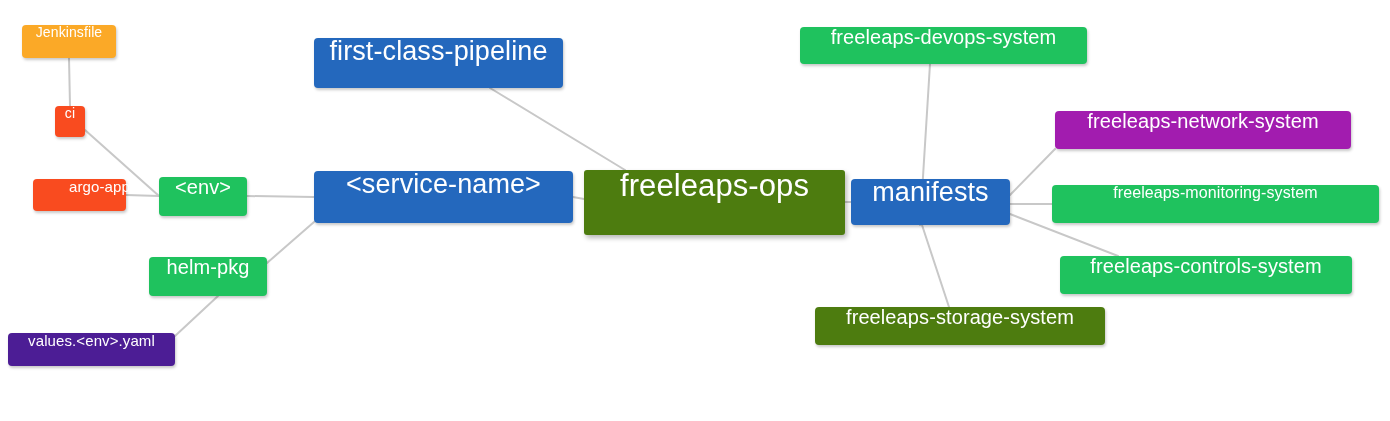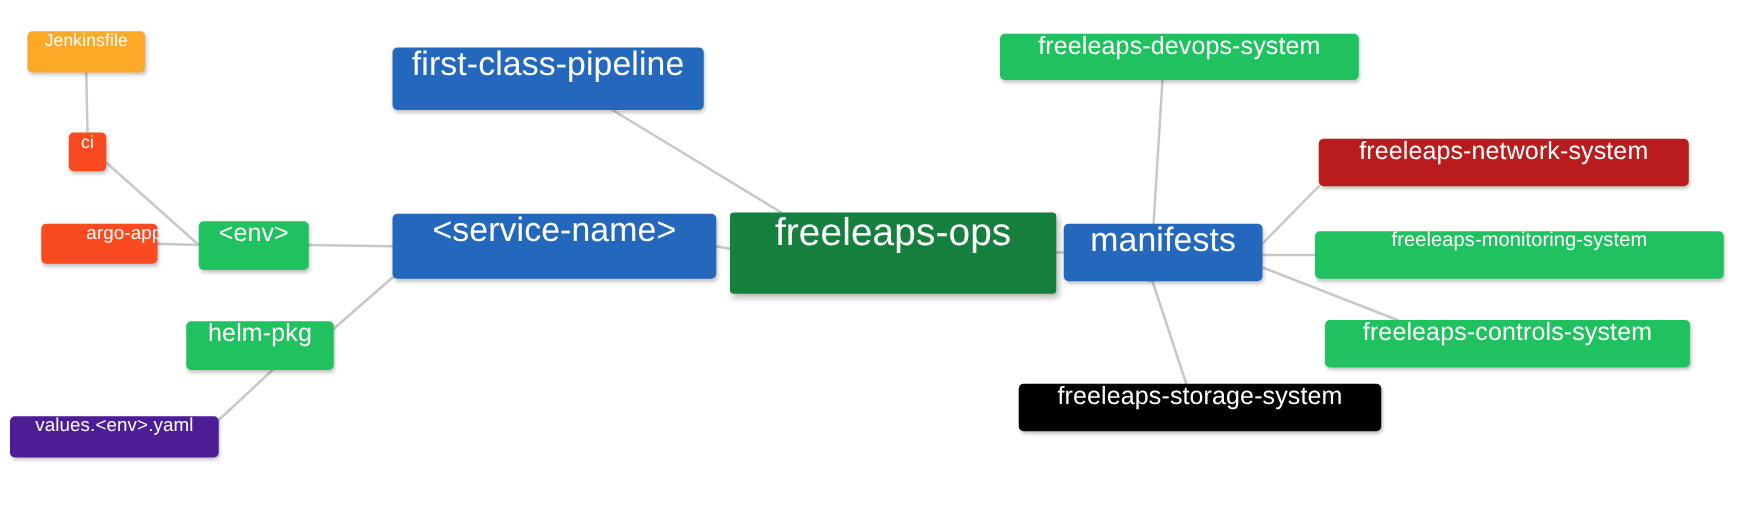--- a/index.html
+++ b/index.html
@@ -87,35 +87,35 @@
       </div>
       <div class="node" style="left: 8px; top: 333px; width: 167px; height: 33px; background: #4c1d95; font-size: 15px;">
         <span class="node-label">values.&lt;env&gt;.yaml</span>
       </div>
       <div class="node" style="left: 314px; top: 38px; width: 249px; height: 50px; background: rgb(36, 104, 189); font-size: 27px;">
         <span class="node-label">first-class-pipeline</span>
       </div>
       <div class="node" style="left: 314px; top: 171px; width: 259px; height: 52px; background: rgb(36, 104, 189); font-size: 27px;">
         <span class="node-label">&lt;service-name&gt;</span>
       </div>
-      <div class="node root" style="left: 584px; top: 170px; width: 261px; height: 65px; background: #15803d; font-size: 31px;">
+      <div class="node root" style="left: 584px; top: 170px; width: 261px; height: 65px; background: #4d7c0f; font-size: 31px;">
         <span class="node-label">freeleaps-ops</span>
       </div>
       <div class="node" style="left: 851px; top: 179px; width: 159px; height: 46px; background: rgb(36, 104, 189); font-size: 27px;">
         <span class="node-label">manifests</span>
       </div>
       <div class="node" style="left: 800px; top: 27px; width: 287px; height: 37px; background: rgb(31, 194, 94); font-size: 20px;">
         <span class="node-label">freeleaps-devops-system</span>
       </div>
-      <div class="node" style="left: 1055px; top: 111px; width: 296px; height: 38px; background: #b91c1c; font-size: 20px;">
+      <div class="node" style="left: 1055px; top: 111px; width: 296px; height: 38px; background: #a21caf; font-size: 20px;">
         <span class="node-label">freeleaps-network-system</span>
       </div>
       <div class="node" style="left: 1052px; top: 185px; width: 327px; height: 38px; background: rgb(31, 194, 94); font-size: 16px;">
         <span class="node-label">freeleaps-monitoring-system</span>
       </div>
       <div class="node" style="left: 1060px; top: 256px; width: 292px; height: 38px; background: rgb(31, 194, 94); font-size: 20px;">
         <span class="node-label">freeleaps-controls-system</span>
       </div>
-      <div class="node" style="left: 815px; top: 307px; width: 290px; height: 38px; background: #000000; font-size: 20px;">
+      <div class="node" style="left: 815px; top: 307px; width: 290px; height: 38px; background: #4d7c0f; font-size: 20px;">
         <span class="node-label">freeleaps-storage-system</span>
       </div>
     </div>
 </div>
 
 </body></html>

